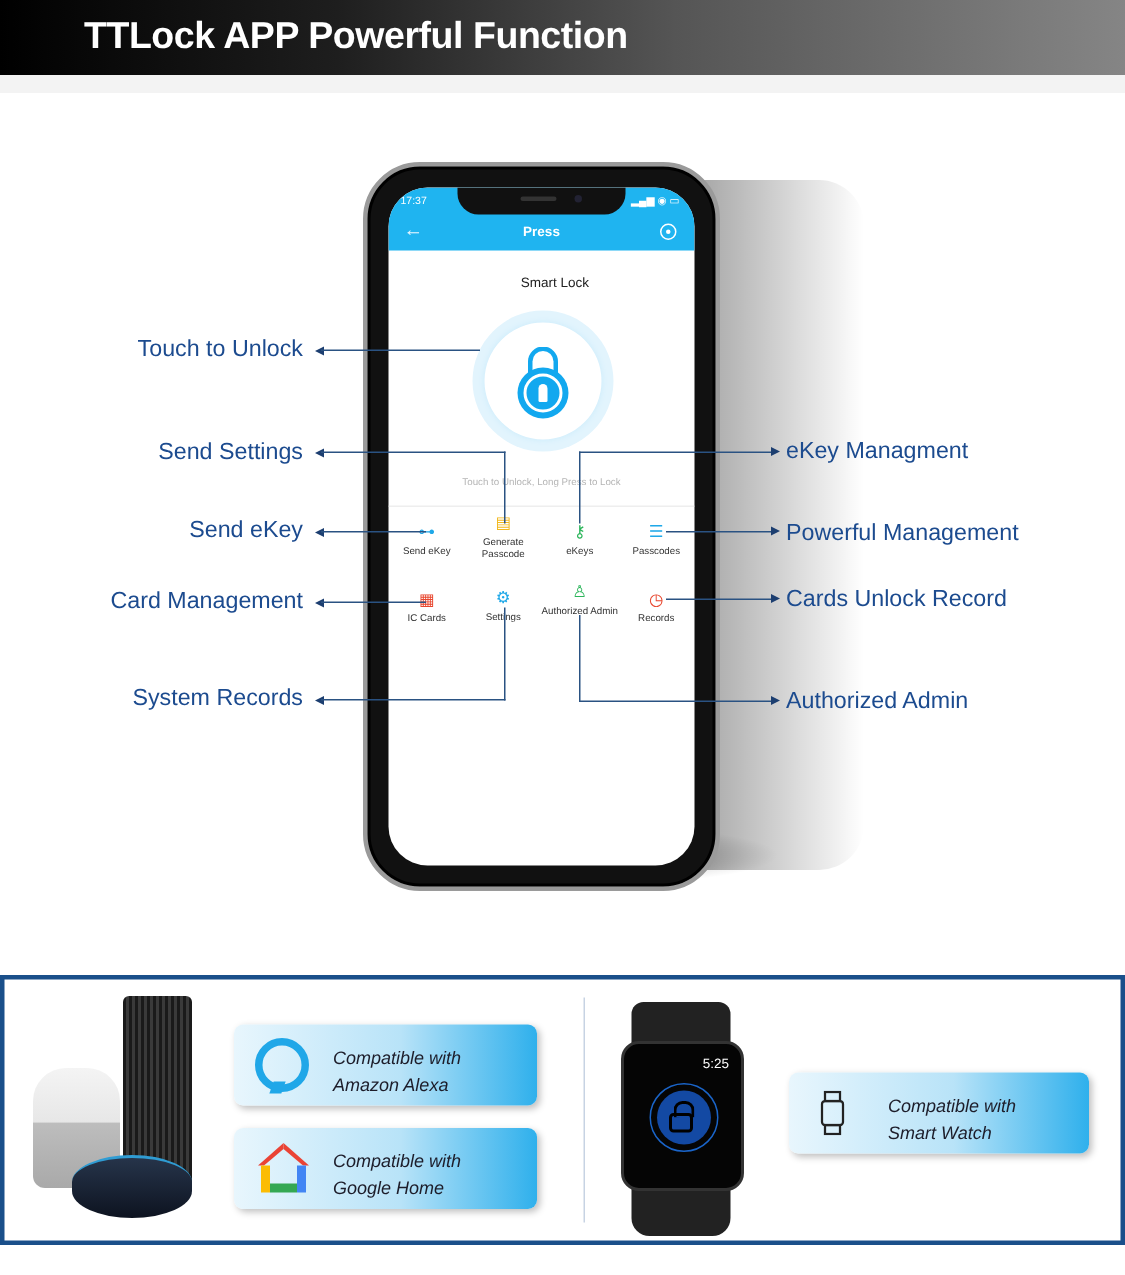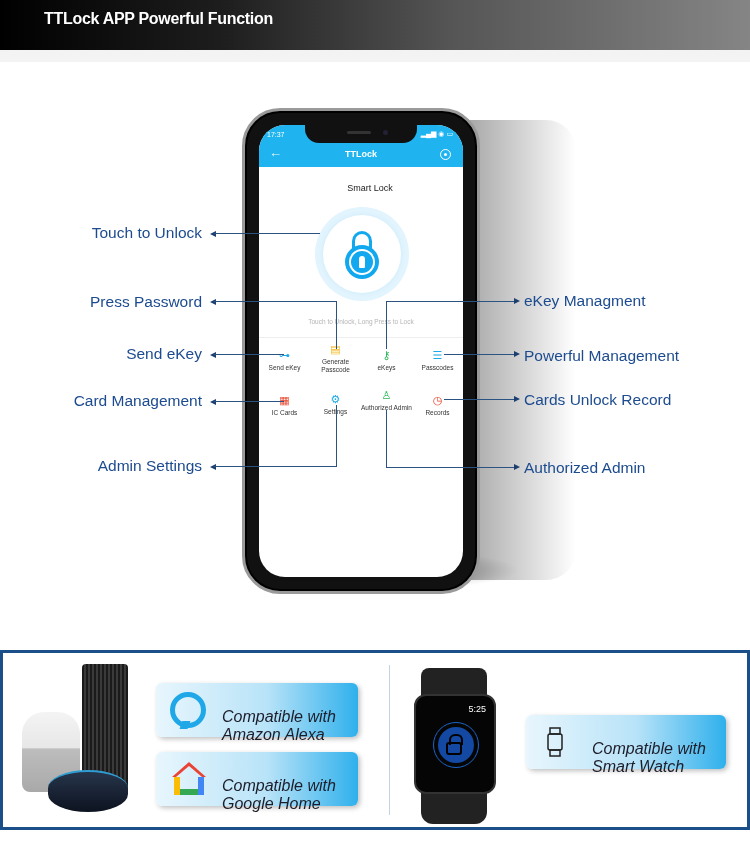--- a/index.html
+++ b/index.html
@@ -1,18 +1,18 @@
 <!DOCTYPE html>
 <html><head>
 <meta charset="utf-8">
 <style>
 *{box-sizing:border-box;margin:0;padding:0}
 body{width:750px;height:850px;overflow:hidden;background:#fff;font-family:"Liberation Sans",sans-serif;position:relative}
 .header{position:absolute;left:0;top:0;width:750px;height:50px;background:linear-gradient(90deg,#000 0%,#1e1e1e 30%,#555 60%,#858585 100%);}
-.header h1{position:absolute;left:44px;top:10px;color:#fff;font-size:16px;font-weight:bold;letter-spacing:-0.3px;font-family:"Liberation Sans",sans-serif}
+.header h1{position:absolute;left:56px;top:10px;color:#fff;font-size:25px;font-weight:bold;letter-spacing:-0.3px;font-family:"Liberation Sans",sans-serif}
 .stage{position:absolute;left:0;top:50px;width:750px;height:590px;background:#fff}
 .stage .bg{position:absolute;left:0;top:0;width:750px;height:12px;background:#f3f3f3}
 .shadow{position:absolute;left:260px;top:550px;width:260px;height:40px;border-radius:50%;background:radial-gradient(ellipse at center,rgba(0,0,0,.35),rgba(0,0,0,0) 70%)}
 .rshade{position:absolute;left:466px;top:120px;width:110px;height:460px;background:linear-gradient(90deg,rgba(0,0,0,.35),rgba(0,0,0,0));border-radius:0 30px 30px 0}
 .phone{position:absolute;left:242px;top:108px;width:238px;height:486px;border-radius:38px;background:#111;border:3px solid #9a9a9a;box-shadow:inset 0 0 0 2px #000}
 .screen{position:absolute;left:14px;top:14px;width:204px;height:452px;border-radius:26px;background:#fff;overflow:hidden}
 .notch{position:absolute;left:46px;top:0;width:112px;height:18px;background:#111;border-radius:0 0 14px 14px}
 .speaker{position:absolute;left:42px;top:6px;width:24px;height:3px;border-radius:2px;background:#333}
 .cam{position:absolute;left:78px;top:5px;width:5px;height:5px;border-radius:50%;background:#223}
 .appbar{position:absolute;left:0;top:0;width:204px;height:42px;background:#1fb4f0}
@@ -36,21 +36,21 @@
 .gicon{display:block;margin:0 auto 3px;width:12px;height:12px;font-size:11px;line-height:12px}
 .callout{position:absolute;color:#1c4b8f;font-size:15.5px;font-family:"Liberation Sans",sans-serif;white-space:nowrap}
 .l{text-align:right}
 .line{position:absolute;background:#2a5282}
 .arrL,.arrR{position:absolute;width:0;height:0;border-top:3px solid transparent;border-bottom:3px solid transparent}
 .arrL{border-right:6px solid #1c3e70}
 .arrR{border-left:6px solid #1c3e70}
 .compat{position:absolute;left:0;top:650px;width:750px;height:180px;border:3px solid #1a4f8a;background:#fff}
 .vsep{position:absolute;left:386px;top:12px;width:1px;height:150px;background:#c7d3e3}
 .badge{position:absolute;height:54px;border-radius:6px;background:linear-gradient(90deg,#e8f6fd 0%,#b8e3f8 55%,#2fb0ec 100%);box-shadow:2px 2px 5px rgba(0,0,0,.25)}
-.badge .txt{position:absolute;left:66px;top:25px;font-style:italic;font-size:16px;line-height:18px;color:#1d1d2a}
+.badge .txt{position:absolute;left:66px;top:13px;font-style:italic;font-size:12px;line-height:18px;color:#1d1d2a}
 .alexa{position:absolute;left:14px;top:9px;width:36px;height:36px;border:5px solid #20a7e8;border-radius:50%}
 .alexa::after{content:"";position:absolute;left:6px;top:24px;width:8px;height:8px;background:#20a7e8;transform:skewX(-20deg)}
 .ghome{position:absolute;left:14px;top:8px;width:38px;height:38px}
 .speaker-white{position:absolute;left:22px;top:712px;width:58px;height:80px;border-radius:22px 22px 8px 8px;background:linear-gradient(#f4f4f4 0%,#e7e7e7 45%,#bdbdbd 46%,#a9a9a9 100%)}
 .echo{position:absolute;left:82px;top:664px;width:46px;height:130px;border-radius:4px;background:repeating-linear-gradient(90deg,#1a1a1a 0,#1a1a1a 2px,#3a3a3a 2px,#3a3a3a 4px)}
 .dot{position:absolute;left:48px;top:770px;width:80px;height:42px;border-radius:40px/18px;background:linear-gradient(#26344a,#0d1320);border-top:2px solid #2f9cd3}
 .watch-band-top{position:absolute;left:421px;top:668px;width:66px;height:30px;background:#222;border-radius:8px 8px 0 0}
 .watch-band-bot{position:absolute;left:421px;top:790px;width:66px;height:34px;background:#222;border-radius:0 0 12px 12px}
 .watch{position:absolute;left:414px;top:694px;width:82px;height:100px;border-radius:12px;background:#050505;border:2px solid #333}
 .wtime{position:absolute;right:8px;top:8px;color:#fff;font-size:9px}
@@ -73,21 +73,21 @@
 
 <div class="rshade"></div>
 <div class="shadow"></div>
 
 <div class="phone">
   <div class="screen">
     <div class="appbar">
       <span class="status-time">17:37</span>
       <span class="status-icons">▂▄▆ ◉ ▭</span>
       <span class="back">←</span>
-      <div class="apptitle">TTLock</div>
+      <div class="apptitle">Press</div>
       <span class="settings-ic"></span>
     </div>
     <div class="notch">
         <span class="speaker"></span>
         <span class="cam"></span>
       </div>
     <div class="lockname">Smart Lock</div>
     <div class="lockring">
       <div class="lockinner">
         <div class="shackle"></div>
@@ -108,34 +108,34 @@
       <div class="gi" style="left:102px;top:40px"><span class="gicon" style="color:#2bb55a">♙</span><span>Authorized Admin</span></div>
       <div class="gi" style="left:153px;top:45px"><span class="gicon" style="color:#e8462e">◷</span><span>Records</span></div>
     </div>
   </div>
 </div>
 
 <div class="callout l" style="right:548px;top:224px">Touch to Unlock</div>
 <div class="arrL" style="left:210px;top:231px"></div>
 <div class="line" style="left:214px;top:233px;width:106px;height:1px"></div>
 
-<div class="callout l" style="right:548px;top:293px">Press Password</div>
+<div class="callout l" style="right:548px;top:293px">Send Settings</div>
 <div class="arrL" style="left:210px;top:299px"></div>
 <div class="line" style="left:214px;top:301px;width:123px;height:1px"></div>
 <div class="line" style="left:336px;top:301px;width:1px;height:48px"></div>
 
 <div class="callout l" style="right:548px;top:345px">Send eKey</div>
 <div class="arrL" style="left:210px;top:352px"></div>
 <div class="line" style="left:214px;top:354px;width:70px;height:1px"></div>
 
 <div class="callout l" style="right:548px;top:392px">Card Management</div>
 <div class="arrL" style="left:210px;top:399px"></div>
 <div class="line" style="left:214px;top:401px;width:70px;height:1px"></div>
 
-<div class="callout l" style="right:548px;top:457px">Admin Settings</div>
+<div class="callout l" style="right:548px;top:457px">System Records</div>
 <div class="arrL" style="left:210px;top:464px"></div>
 <div class="line" style="left:214px;top:466px;width:123px;height:1px"></div>
 <div class="line" style="left:336px;top:405px;width:1px;height:62px"></div>
 
 <div class="callout" style="left:524px;top:292px">eKey Managment</div>
 <div class="line" style="left:386px;top:301px;width:130px;height:1px"></div>
 <div class="arrR" style="left:514px;top:298px"></div>
 <div class="line" style="left:386px;top:301px;width:1px;height:48px"></div>
 
 <div class="callout" style="left:524px;top:347px">Powerful Management</div>

